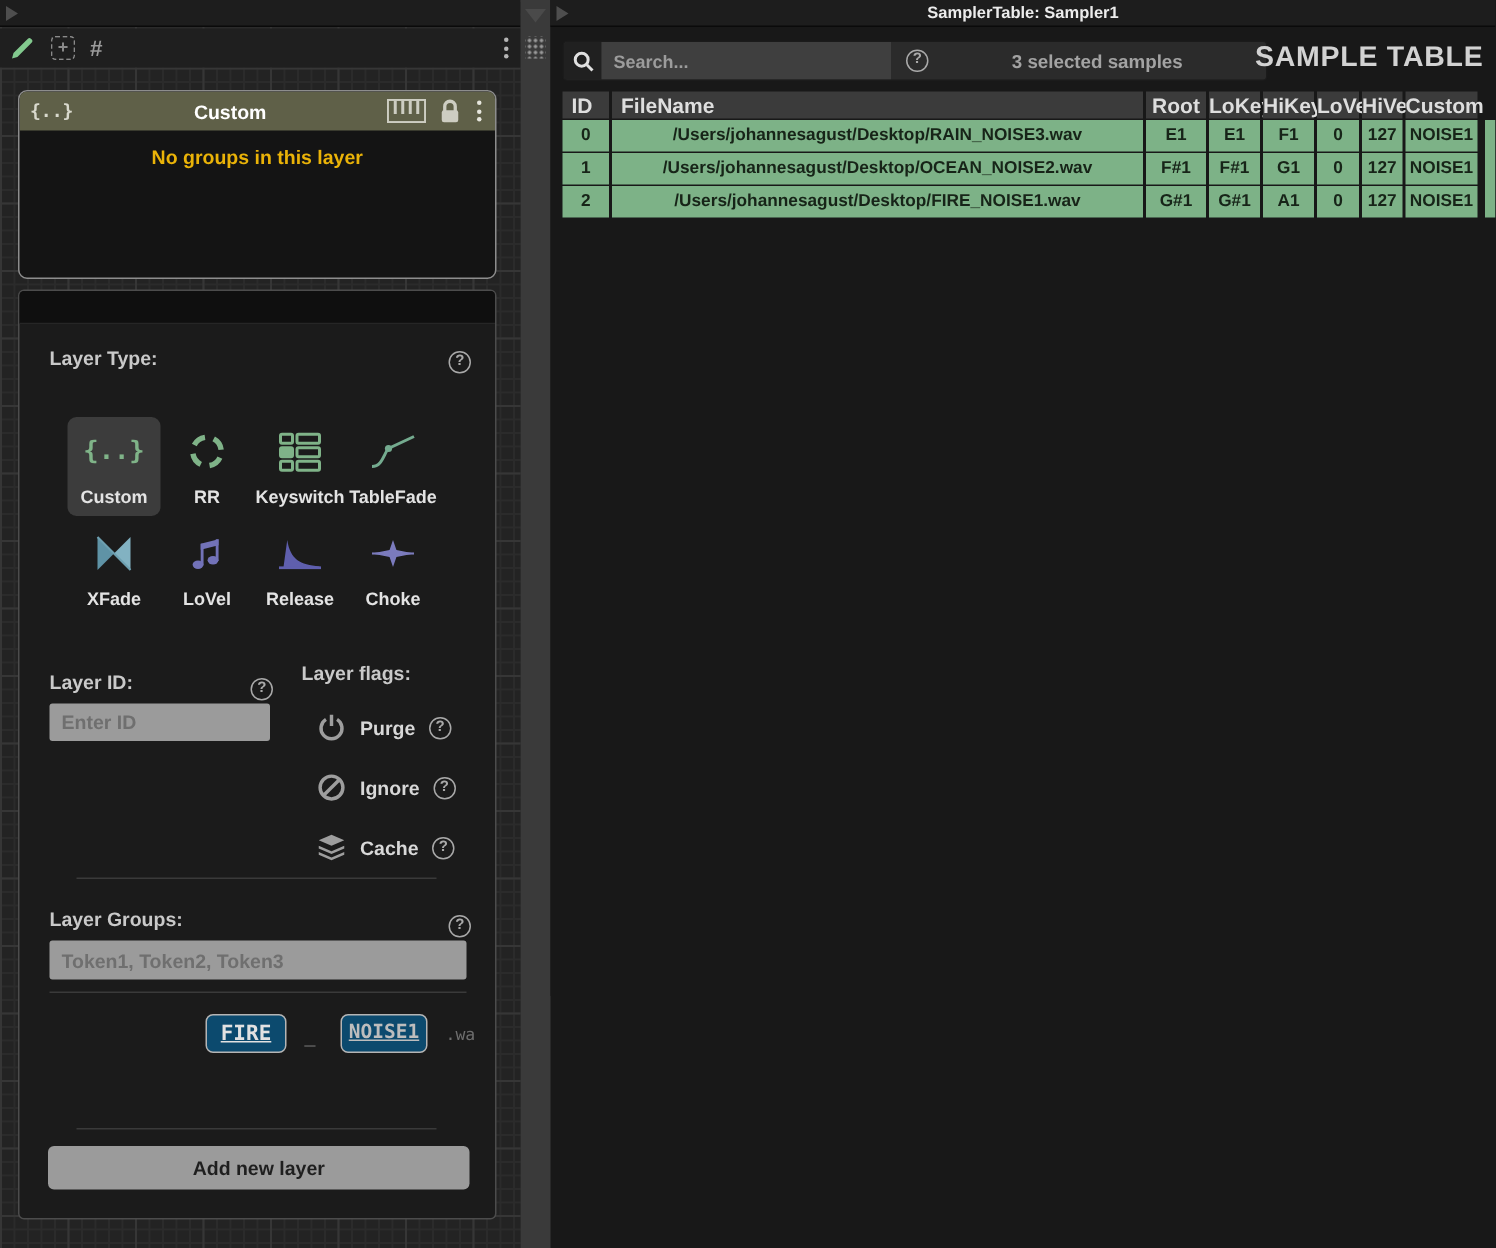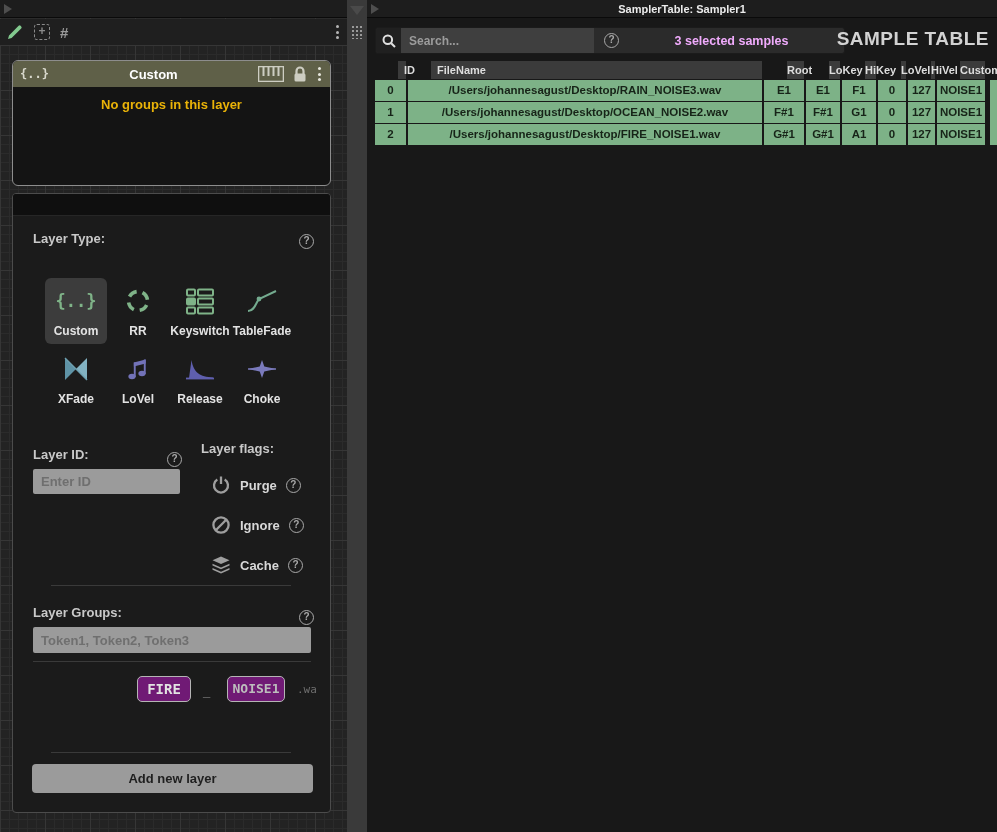--- a/index.html
+++ b/index.html
@@ -74,22 +74,22 @@
     color:#3a3a3a; font-weight:bold; font-size:13px; padding:0 8px;
     font-family:"Liberation Sans", sans-serif; }
   .field-input::placeholder { color:#6f6f6f; opacity:1; }
 
   .flag-row { display:flex; align-items:center; gap:9px; height:22px; }
   .flag-label { color:#d8d8d8; font-weight:bold; font-size:13px; }
 
   .divider { height:1px; background:#3a3a3a; }
 
   .token-box { display:inline-block; border:1px solid #b5b5b5; border-radius:5px;
-    background:#701a75; font-family:"DejaVu Sans Mono", monospace; font-weight:bold;
-    text-align:center; }
+    background:#0c4a6e; font-family:"DejaVu Sans Mono", monospace; font-weight:bold;
+    text-align:center;text-decoration:underline; }
   #token-left { width:54px; height:26px; line-height:24px; font-size:14px; color:#e2e2e2; }
   #token-right { width:58px; height:26px; line-height:24px; font-size:13px; color:#bdbdbd; }
   .token-sep { color:#9a9a9a; font-weight:bold; font-size:13px; }
   .token-suffix { color:#6e6e6e; font-family:"DejaVu Sans Mono", monospace; font-size:11px; }
 
   #add-layer-btn { left:19px; top:570px; width:281px; height:29px; background:#9b9b9b;
     border:none; border-radius:4px; color:#1f1f1f; font-weight:bold; font-size:13px;
     font-family:"Liberation Sans", sans-serif; cursor:pointer; }
 
   
@@ -102,31 +102,31 @@
   #search-bar { left:8px; top:27px; width:470px; height:27px; background:#2b2b2b;
     border:1px solid #1b1b1b; border-radius:3px; display:flex; align-items:center;
     overflow:hidden; }
   #search-icon-box { width:25px; height:100%; background:#202020; display:flex;
     align-items:center; justify-content:center; }
   #search-input { width:193px; height:100%; background:#3f3f3f; border:none; outline:none;
     color:#cccccc; font-weight:bold; font-size:12px; padding:0 8px;
     font-family:"Liberation Sans", sans-serif; }
   #search-input::placeholder { color:#9c9c9c; opacity:1; }
   #search-help { margin-left:10px; flex:0 0 auto; }
-  #selection-status { flex:1; text-align:center; color:#f0abfc; font-weight:bold;
+  #selection-status { flex:1; text-align:center; color:#a3a3a3; font-weight:bold;
     font-size:12.5px; }
   #sample-table-heading { right:8px; top:28px; color:#d2d2d2; font-weight:bold;
     font-size:19px; letter-spacing:0.5px; }
 
   
   #sample-grid { left:8px; top:61px; display:grid;
     grid-template-columns:31px 354px 40px 34px 34px 28px 27px 48px;
     column-gap:2px; row-gap:1px; }
-  #sample-grid .th { background:#3b3b3b; color:#dedede; font-weight:bold; font-size:11px;
-    height:18px; line-height:18px; text-align:center;margin-left:23px; }
+  #sample-grid .th { background:#3b3b3b; color:#dedede; font-weight:bold; font-size:14px;
+    height:18px; line-height:18px; text-align:center; }
   #sample-grid .th.c0, #sample-grid .th.c1 { text-align:left; padding-left:6px; }
   #sample-grid .td { background:#7db287; color:#172418; font-weight:bold; font-size:11.5px;
     height:21px; line-height:21px; text-align:center; overflow:hidden; white-space:nowrap; }
   #row-sliver { right:0; top:80px; width:7px; height:65px; background:#7db287; }
 </style>
 </head>
 <body>
 
 <div id="stage">
 

